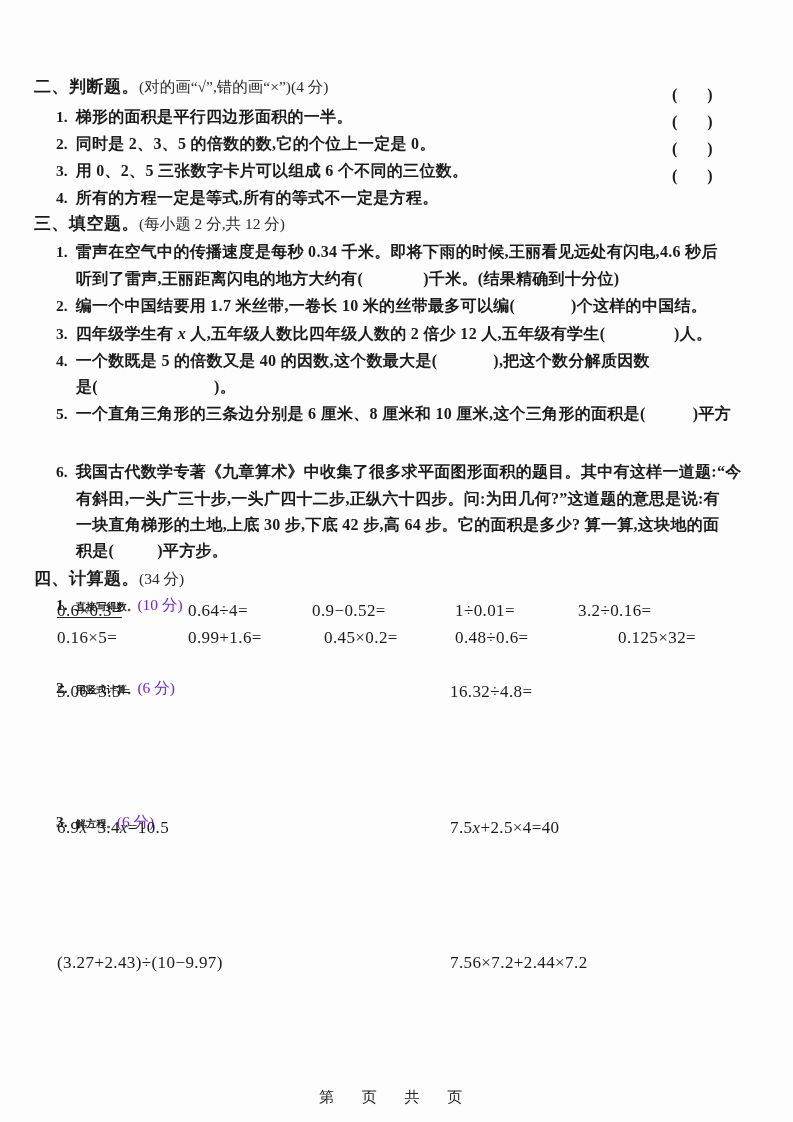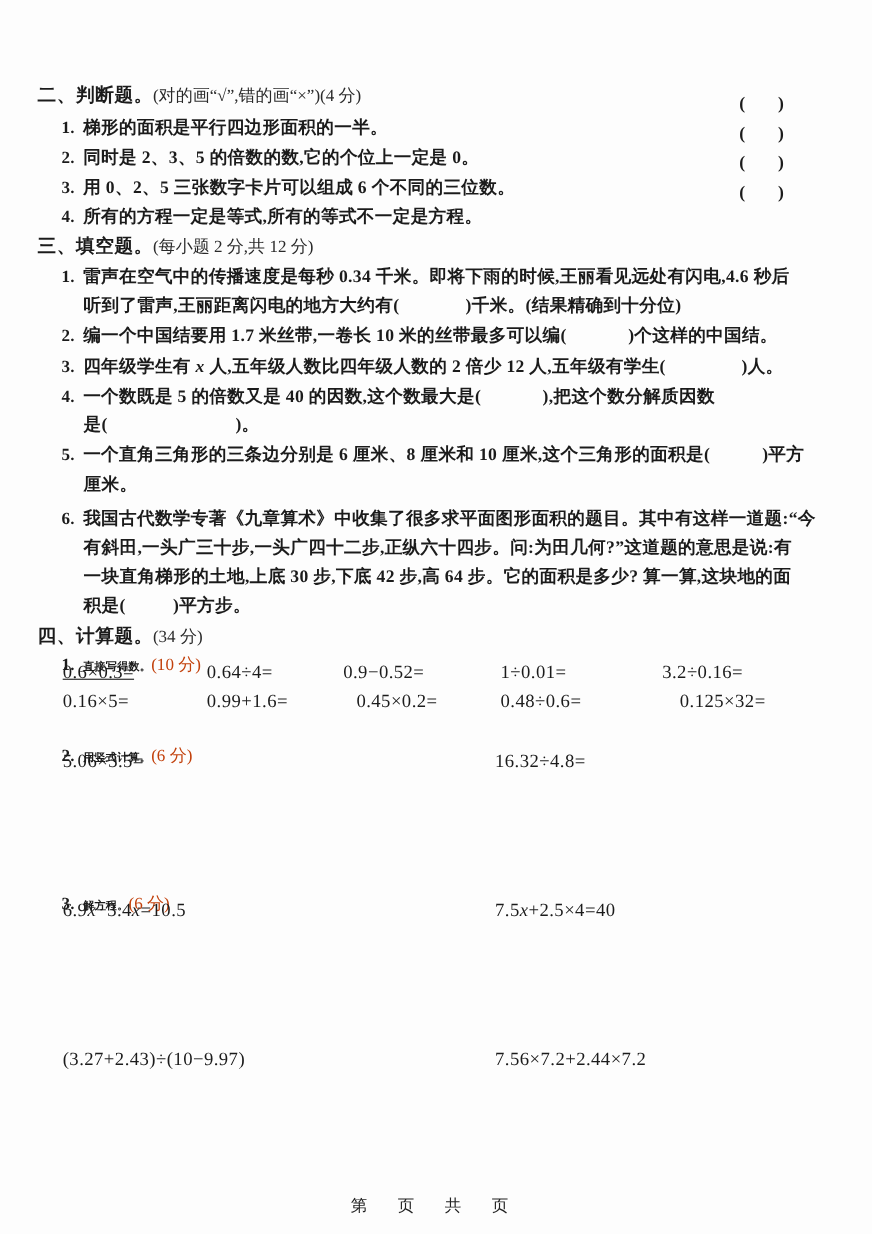--- a/index.html
+++ b/index.html
@@ -12,21 +12,21 @@
     color:#1b1b1b;
     overflow:hidden;
   }
   .abs { position:absolute; white-space:pre; line-height:22px; }
   .sec-title { font-size:17px; font-weight:700; letter-spacing:0.5px; }
   .sec-note  { font-size:15.5px; font-weight:400; color:#2a2a2a; }
   .qnum  { font-size:15.5px; font-weight:700; margin-right:8px; }
   .qtext { font-size:16px; font-weight:600; letter-spacing:0.3px; }
   .qtext-cont { font-size:16px; font-weight:600; letter-spacing:0.3px; }
   .sub-label { font-size:10px; font-weight:700; letter-spacing:0.3px; }
-  .sub-note  { font-size:15.5px; font-weight:400; color:#c2410c; }
+  .sub-note  { font-size:15.5px; font-weight:400; color:#6d28d9; }
   .expr { font-size:17px; font-weight:400; letter-spacing:0.4px; }
   .vx { font-style:italic; }
   .jans { font-size:16px; font-weight:600; }
   .gap30 { display:inline-block; width:30px; }
   .footer { width:793px; text-align:center; font-size:15px; letter-spacing:12px; font-weight:400; color:#222; white-space:pre; }
 </style>
 </head>
 <body>
 
 <div class="page">
@@ -77,23 +77,20 @@
   <div class="abs" style="top:328px; left:40px;">
     <span class="qnum">4.</span><span class="qtext">一个数既是 5 的倍数又是 40 的因数,这个数最大是(             ),把这个数分解质因数</span>
   </div>
   <div class="abs" style="top:354px; left:60px;">
     <span class="qtext-cont">是(                           )。</span>
   </div>
 
   <div class="abs" style="top:381px; left:40px;">
     <span class="qnum">5.</span><span class="qtext">一个直角三角形的三条边分别是 6 厘米、8 厘米和 10 厘米,这个三角形的面积是(           )平方</span>
   </div>
-  <div class="abs" style="top:408px; left:60px;">
-    <span class="qtext-cont">厘米。</span>
-  </div>
 
   <div class="abs" style="top:439px; left:40px;">
     <span class="qnum">6.</span><span class="qtext">我国古代数学专著《九章算术》中收集了很多求平面图形面积的题目。其中有这样一道题:“今</span>
   </div>
   <div class="abs" style="top:466px; left:60px;">
     <span class="qtext-cont">有斜田,一头广三十步,一头广四十二步,正纵六十四步。问:为田几何?”这道题的意思是说:有</span>
   </div>
   <div class="abs" style="top:492px; left:60px;">
     <span class="qtext-cont">一块直角梯形的土地,上底 30 步,下底 42 步,高 64 步。它的面积是多少? 算一算,这块地的面</span>
   </div>
@@ -106,21 +103,21 @@
   </div>
 
   <div class="abs" style="top:572px; left:40px;">
     <span class="qnum">1.</span><span class="sub-label">直接写得数。</span><span class="sub-note">(10 分)</span>
   </div>
 
   <div class="abs expr" style="top:600px; left:57px;text-decoration:underline;">0.6×0.3=</div>
   <div class="abs expr" style="top:600px; left:188px;">0.64÷4=</div>
   <div class="abs expr" style="top:600px; left:312px;">0.9−0.52=</div>
   <div class="abs expr" style="top:600px; left:455px;">1÷0.01=</div>
-  <div class="abs expr" style="top:600px; left:578px;margin-left:24px;">3.2÷0.16=</div>
+  <div class="abs expr" style="top:600px; left:578px;">3.2÷0.16=</div>
 
   <div class="abs expr" style="top:627px; left:57px;">0.16×5=</div>
   <div class="abs expr" style="top:627px; left:188px;">0.99+1.6=</div>
   <div class="abs expr" style="top:627px; left:324px;">0.45×0.2=</div>
   <div class="abs expr" style="top:627px; left:455px;">0.48÷0.6=</div>
   <div class="abs expr" style="top:627px; left:578px;margin-left:40px;">0.125×32=</div>
 
   <div class="abs" style="top:655px; left:40px;">
     <span class="qnum">2.</span><span class="sub-label">用竖式计算。</span><span class="sub-note">(6 分)</span>
   </div>

